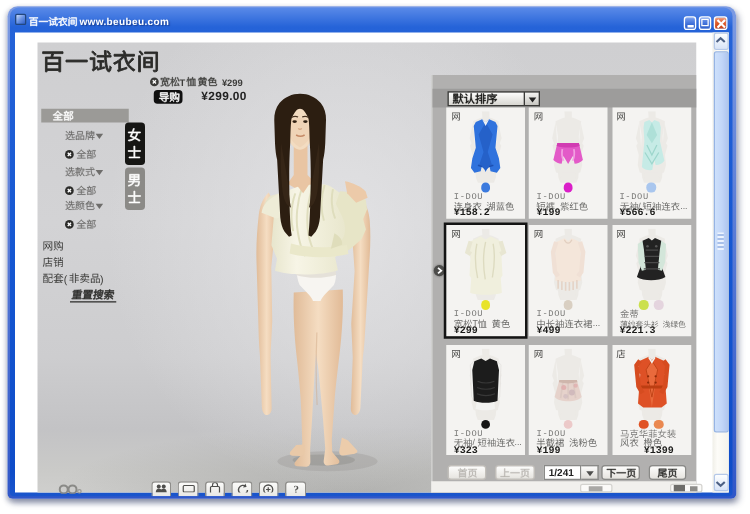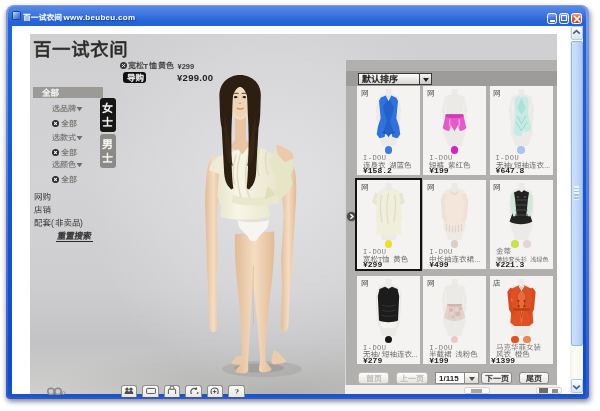--- a/index.html
+++ b/index.html
@@ -67,21 +67,21 @@
     <svg style="position:absolute;left:158.0px;top:61.14px;width:16.0px;height:9.28px;overflow:visible;" viewBox="0 -92 200.0 116" fill="#3c3c3a">
       <path d="M59 -4C70 0 82 5 89 8L94 3C87 0 75 -5 64 -9ZM35 -9C29 -5 16 0 6 3C8 4 10 7 11 8C21 6 34 1 42 -4ZM16 -45V-10H84V-45H54V-52H95V-59H70V-68H88V-75H70V-84H62V-75H38V-84H30V-75H13V-68H30V-59H6V-52H46V-45ZM38 -59V-68H62V-59ZM24 -25H46V-16H24ZM54 -25H77V-16H54ZM24 -39H46V-30H24ZM54 -39H77V-30H54Z" transform="translate(0.0 0)" stroke="#3c3c3a" stroke-width="3"></path>
       <path d="M47 -49V-32H24V-49ZM55 -49H79V-32H55ZM60 -68C57 -64 53 -60 49 -56H23C27 -60 30 -64 34 -68ZM35 -84C28 -71 16 -59 4 -51C5 -50 7 -46 8 -44C11 -46 14 -48 17 -51V-8C17 4 22 6 38 6C41 6 72 6 76 6C91 6 94 2 96 -14C94 -14 91 -15 89 -17C88 -3 86 -1 76 -1C70 -1 43 -1 37 -1C26 -1 24 -2 24 -8V-25H79V-20H86V-56H58C63 -61 68 -67 71 -72L66 -76L65 -75H38C40 -77 41 -80 42 -82Z" transform="translate(100.0 0)" stroke="#3c3c3a" stroke-width="3"></path>
     </svg>
     <div class="abs" style="left:177.5px;top:61.5px;font:bold 7.5px 'Liberation Sans';color:#3c3c3a">¥299</div>
     <div class="abs" style="left:123px;top:71.5px;width:22.5px;height:11.5px;border-radius:3px;background:#101010"></div>
     <svg style="position:absolute;left:126.5px;top:73.18px;width:17.0px;height:9.86px;overflow:visible;" viewBox="0 -92 200.0 116" fill="#ffffff">
       <path d="M21 -18C27 -13 34 -5 37 0L43 -5C40 -10 33 -17 27 -22H65V-1C65 0 64 1 62 1C60 1 53 1 46 1C47 3 48 6 48 8C58 8 64 8 68 6C71 6 72 4 72 -1V-22H94V-29H72V-37H65V-29H6V-22H26ZM14 -77V-51C14 -41 18 -39 35 -39C39 -39 71 -39 75 -39C88 -39 91 -42 92 -52C90 -52 87 -53 85 -54C84 -47 83 -46 74 -46C67 -46 40 -46 34 -46C23 -46 21 -47 21 -51V-56H83V-80H14ZM21 -73H75V-63H21Z" transform="translate(0.0 0)" stroke="#ffffff" stroke-width="6"></path>
       <path d="M22 -63V-37C22 -25 20 -7 4 3C5 4 7 6 8 8C26 -4 28 -23 28 -37V-63ZM26 -12C31 -6 37 2 40 6L45 2C42 -2 36 -10 31 -15ZM8 -78V-18H14V-71H35V-18H41V-78ZM57 -84C54 -71 48 -59 42 -50C43 -49 46 -47 48 -46C51 -50 54 -55 57 -61H86C85 -20 83 -4 80 -1C80 0 78 1 77 1C75 1 70 1 65 0C66 2 67 6 67 8C72 8 77 8 80 8C83 7 85 6 87 4C91 -1 92 -17 93 -64C93 -65 93 -68 93 -68H60C61 -73 63 -78 64 -82ZM67 -38C69 -34 70 -30 72 -25L56 -22C59 -31 63 -41 66 -52L59 -54C57 -42 52 -29 50 -26C49 -23 48 -20 46 -20C47 -18 48 -15 48 -14C50 -15 53 -16 74 -20C74 -17 75 -15 75 -13L81 -16C80 -22 76 -32 72 -40Z" transform="translate(100.0 0)" stroke="#ffffff" stroke-width="6"></path>
     </svg>
-    <div class="abs" style="left:177px;top:71.5px;font:bold 9.5px 'Liberation Sans';color:#222;letter-spacing:.3px">¥299.00</div>
+    <div class="abs" style="left:161px;top:71.5px;font:bold 9.5px 'Liberation Sans';color:#222;letter-spacing:.3px">¥299.00</div>
     <div class="abs" style="left:33px;top:87px;width:69.5px;height:10.5px;background:#9b9a97"></div>
     <svg style="position:absolute;left:42.0px;top:88.18px;width:17.0px;height:9.86px;overflow:visible;" viewBox="0 -92 200.0 116" fill="#ffffff">
       <path d="M49 -85C39 -69 21 -54 3 -46C4 -45 7 -42 8 -40C12 -42 16 -44 20 -47V-40H46V-25H20V-18H46V-2H8V5H93V-2H54V-18H81V-25H54V-40H81V-47C85 -44 88 -42 92 -40C94 -42 96 -44 98 -46C81 -55 67 -65 54 -79L56 -82ZM20 -47C31 -54 42 -64 50 -74C60 -63 70 -55 81 -47Z" transform="translate(0.0 0)" stroke="#ffffff" stroke-width="5"></path>
       <path d="M14 -63C17 -57 20 -50 20 -46L27 -48C26 -52 24 -59 21 -64ZM63 -79V8H69V-72H86C83 -64 79 -53 75 -45C84 -36 87 -28 87 -22C87 -19 86 -16 84 -14C83 -14 81 -13 80 -13C78 -13 75 -13 72 -14C73 -11 74 -8 74 -6C77 -6 80 -6 83 -6C85 -7 87 -7 89 -8C92 -11 94 -16 94 -22C94 -28 91 -36 82 -46C87 -55 91 -66 95 -76L90 -79L88 -79ZM25 -83C26 -79 28 -76 29 -72H8V-65H55V-72H37C36 -76 33 -81 31 -84ZM43 -65C42 -59 39 -51 36 -45H5V-38H58V-45H43C46 -50 48 -57 51 -63ZM11 -29V7H18V3H45V7H53V-29ZM18 -4V-22H45V-4Z" transform="translate(100.0 0)" stroke="#ffffff" stroke-width="5"></path>
     </svg>
     <svg style="position:absolute;left:51.5px;top:104.14px;width:24.0px;height:9.28px;overflow:visible;" viewBox="0 -92 300.0 116" fill="#6c6b69">
       <path d="M6 -76C12 -72 19 -65 22 -60L28 -64C25 -69 18 -76 12 -81ZM45 -81C42 -72 38 -63 33 -57C34 -56 38 -54 39 -53C41 -56 44 -60 46 -64H60V-49H32V-42H50C48 -29 44 -20 29 -14C31 -13 33 -10 34 -8C51 -15 56 -26 58 -42H68V-19C68 -12 70 -9 77 -9C79 -9 85 -9 87 -9C93 -9 95 -12 96 -25C94 -26 91 -27 89 -28C89 -18 89 -16 86 -16C85 -16 79 -16 78 -16C76 -16 75 -17 75 -19V-42H95V-49H68V-64H91V-70H68V-84H60V-70H48C50 -73 51 -76 52 -80ZM25 -46H6V-39H18V-8C14 -6 9 -3 4 2L10 8C15 2 21 -3 24 -3C26 -3 30 0 34 2C40 6 48 7 60 7C70 7 87 6 94 6C95 4 96 0 97 -2C87 -1 72 0 60 0C50 0 41 -1 35 -5C30 -7 28 -10 25 -10Z" transform="translate(0.0 0)" stroke="#6c6b69" stroke-width="1.2"></path>
       <path d="M30 -73H70V-54H30ZM23 -80V-46H78V-80ZM8 -36V8H16V3H36V7H44V-36ZM16 -5V-29H36V-5ZM55 -36V8H62V3H85V7H92V-36ZM62 -5V-29H85V-5Z" transform="translate(100.0 0)" stroke="#6c6b69" stroke-width="1.2"></path>
       <path d="M73 -33V-19H39V-13H73V8H80V-13H96V-19H80V-33ZM44 -74V-36H59C56 -32 51 -28 43 -24C45 -24 47 -21 48 -20C58 -24 64 -30 67 -36H93V-74H67C69 -77 70 -80 72 -83L63 -84C62 -82 61 -78 60 -74ZM50 -52H65C65 -49 64 -45 63 -42H50ZM72 -52H86V-42H70C71 -45 71 -49 72 -52ZM50 -68H65V-58H50ZM72 -68H86V-58H72ZM10 -82V-44C10 -29 9 -9 4 6C5 6 8 7 10 8C14 -3 16 -16 16 -29H29V8H36V-35H17L17 -44V-50H41V-56H33V-84H26V-56H17V-82Z" transform="translate(200.0 0)" stroke="#6c6b69" stroke-width="1.2"></path>
     </svg>
@@ -328,21 +328,21 @@
       <path d="M15 -81C18 -77 22 -71 23 -67L29 -71C28 -75 24 -80 21 -84ZM51 -28H65V-4H51ZM51 -34V-56H65V-34ZM86 -28V-4H72V-28ZM86 -34H72V-56H86ZM65 -84V-63H44V8H51V2H86V7H93V-63H72V-84ZM5 -66V-59H29C23 -47 12 -34 3 -26C4 -25 6 -21 6 -19C11 -23 15 -27 19 -32V8H26V-32C30 -27 34 -22 36 -19L40 -25C39 -26 36 -30 32 -34C35 -36 39 -40 42 -43L37 -47C35 -44 32 -40 29 -37L26 -40V-42C31 -49 35 -56 38 -64L34 -67L32 -66Z" transform="translate(100.0 0)"></path>
     </svg>
     <div class="abs" style="left:510.6px;top:161.5px;font:7px 'Liberation Sans';color:#6b6b69">/</div>
     <svg style="position:absolute;left:514.2px;top:160.6px;width:30.0px;height:8.7px;overflow:visible;" viewBox="0 -92 400.0 116" fill="#6b6b69">
       <path d="M44 -80V-73H95V-80ZM50 -25C53 -18 56 -9 57 -4L64 -6C63 -11 60 -20 57 -26ZM55 -55H84V-37H55ZM48 -62V-30H91V-62ZM81 -27C79 -19 75 -9 72 -2H40V5H96V-2H79C82 -9 85 -18 88 -25ZM13 -84C12 -72 9 -60 4 -52C6 -51 9 -49 10 -48C12 -52 14 -58 16 -64H22V-48L22 -44H4V-37H21C20 -24 16 -10 4 1C5 2 8 5 9 6C18 -2 23 -12 25 -22C29 -16 34 -8 37 -4L42 -10C40 -13 31 -25 27 -30C28 -32 28 -35 28 -37H42V-44H28L29 -48V-64H41V-70H18C19 -74 20 -79 20 -83Z" transform="translate(0.0 0)"></path>
       <path d="M15 -81C18 -77 22 -71 23 -67L29 -71C28 -75 24 -80 21 -84ZM51 -28H65V-4H51ZM51 -34V-56H65V-34ZM86 -28V-4H72V-28ZM86 -34H72V-56H86ZM65 -84V-63H44V8H51V2H86V7H93V-63H72V-84ZM5 -66V-59H29C23 -47 12 -34 3 -26C4 -25 6 -21 6 -19C11 -23 15 -27 19 -32V8H26V-32C30 -27 34 -22 36 -19L40 -25C39 -26 36 -30 32 -34C35 -36 39 -40 42 -43L37 -47C35 -44 32 -40 29 -37L26 -40V-42C31 -49 35 -56 38 -64L34 -67L32 -66Z" transform="translate(100.0 0)"></path>
       <path d="M8 -79C13 -74 20 -66 22 -61L28 -65C26 -70 19 -78 14 -83ZM25 -50H4V-43H18V-12C13 -10 8 -5 3 1L9 8C13 1 18 -5 21 -5C23 -5 26 -2 31 1C38 6 46 7 59 7C69 7 88 6 95 6C95 4 96 0 97 -3C87 -2 72 -1 60 -1C48 -1 39 -1 32 -6C29 -8 27 -10 25 -11ZM38 -41C38 -42 42 -42 47 -42H62V-29H32V-22H62V-3H70V-22H94V-29H70V-42H89L89 -49H70V-62H62V-49H46C49 -54 52 -61 54 -67H92V-74H57L60 -82L52 -84C52 -80 50 -77 49 -74H32V-67H46C44 -61 42 -56 41 -55C39 -51 37 -48 35 -48C36 -46 37 -42 38 -41Z" transform="translate(200.0 0)"></path>
       <path d="M43 -82C46 -78 48 -72 49 -68H6V-60H43C34 -48 19 -37 3 -30C5 -28 7 -26 8 -24C14 -27 20 -30 26 -34V-7C26 -2 22 0 20 2C22 3 24 6 25 8C27 6 31 4 62 -6C62 -7 61 -10 61 -12L34 -4V-40C40 -46 46 -51 50 -58C56 -30 65 -11 91 5C92 3 95 0 97 -1C84 -8 75 -17 69 -26C76 -32 85 -40 92 -47L85 -52C80 -46 72 -38 66 -32C62 -41 59 -50 57 -60H94V-68H51L57 -70C56 -74 53 -80 50 -84Z" transform="translate(300.0 0)"></path>
     </svg>
     <div class="abs" style="left:544.2px;top:161.5px;font:7px 'Liberation Sans';color:#6b6b69">...</div>
-    <div class="abs" style="left:495.6px;top:166.0px;font:bold 8px 'Liberation Mono';color:#1c1c1a">¥647.8</div>
+    <div class="abs" style="left:495.6px;top:166.0px;font:bold 8px 'Liberation Mono';color:#1c1c1a">¥566.6</div>
     <div class="abs" style="left:357.0px;top:180.0px;width:63.2px;height:88.6px;background:#f4f3f1"></div>
     <div class="abs" style="left:355.0px;top:178.0px;width:67.2px;height:92.6px;border:2px solid #141414"></div>
     <svg style="position:absolute;left:360.5px;top:183.1px;width:7.5px;height:8.7px;overflow:visible;" viewBox="0 -92 100.0 116" fill="#4a4a48">
       <path d="M19 -54C24 -48 29 -42 33 -35C30 -24 24 -16 17 -9C19 -8 22 -6 23 -5C29 -11 34 -19 38 -28C41 -24 44 -19 46 -16L51 -21C48 -25 45 -30 41 -36C44 -44 46 -53 47 -63L40 -64C39 -56 38 -49 36 -43C32 -48 28 -53 24 -58ZM48 -54C53 -48 58 -42 62 -35C58 -24 53 -15 45 -8C47 -7 50 -5 51 -4C58 -10 62 -18 66 -28C70 -22 73 -17 75 -13L80 -17C78 -22 74 -29 69 -36C72 -44 74 -53 76 -63L69 -64C68 -56 66 -49 64 -43C61 -48 57 -53 53 -57ZM9 -78V8H16V-71H84V-2C84 0 83 0 81 0C80 0 73 1 66 0C67 2 69 6 69 8C78 8 84 8 87 6C90 5 92 3 92 -2V-78Z" transform="translate(0.0 0)"></path>
     </svg>
     <svg class="abs" style="left:365.0px;top:183.0px" width="47" height="58" viewBox="0 0 47 58">
       <g fill="#eceae6">
         <path d="M20.5 0 h6 v5 c3 0.8 5 2 7.5 3 l-2 12 1.2 18 c0 6 -1.5 12 -1.5 15 l-1.5 4 h-13 l-1.5 -4 c0 -3 -1.5 -9 -1.5 -15 l1.2 -18 -2 -12 c2.5 -1 4.5 -2.2 7.5 -3 z"></path>
         <path d="M13.5 8.5 l-2.8 13 1.5 4 -1.2 2 2 7.5 -0.8 8 1.6 6 1.8 0.3 -0.8 -22z"></path>
         <path d="M33.5 8.5 l2.8 13 -1.5 4 1.2 2 -2 7.5 0.8 8 -1.6 6 -1.8 0.3 0.8 -22z"></path>
@@ -459,21 +459,21 @@
       <path d="M15 -81C18 -77 22 -71 23 -67L29 -71C28 -75 24 -80 21 -84ZM51 -28H65V-4H51ZM51 -34V-56H65V-34ZM86 -28V-4H72V-28ZM86 -34H72V-56H86ZM65 -84V-63H44V8H51V2H86V7H93V-63H72V-84ZM5 -66V-59H29C23 -47 12 -34 3 -26C4 -25 6 -21 6 -19C11 -23 15 -27 19 -32V8H26V-32C30 -27 34 -22 36 -19L40 -25C39 -26 36 -30 32 -34C35 -36 39 -40 42 -43L37 -47C35 -44 32 -40 29 -37L26 -40V-42C31 -49 35 -56 38 -64L34 -67L32 -66Z" transform="translate(100.0 0)"></path>
     </svg>
     <div class="abs" style="left:378.0px;top:351.0px;font:7px 'Liberation Sans';color:#6b6b69">/</div>
     <svg style="position:absolute;left:381.6px;top:350.1px;width:30.0px;height:8.7px;overflow:visible;" viewBox="0 -92 400.0 116" fill="#6b6b69">
       <path d="M44 -80V-73H95V-80ZM50 -25C53 -18 56 -9 57 -4L64 -6C63 -11 60 -20 57 -26ZM55 -55H84V-37H55ZM48 -62V-30H91V-62ZM81 -27C79 -19 75 -9 72 -2H40V5H96V-2H79C82 -9 85 -18 88 -25ZM13 -84C12 -72 9 -60 4 -52C6 -51 9 -49 10 -48C12 -52 14 -58 16 -64H22V-48L22 -44H4V-37H21C20 -24 16 -10 4 1C5 2 8 5 9 6C18 -2 23 -12 25 -22C29 -16 34 -8 37 -4L42 -10C40 -13 31 -25 27 -30C28 -32 28 -35 28 -37H42V-44H28L29 -48V-64H41V-70H18C19 -74 20 -79 20 -83Z" transform="translate(0.0 0)"></path>
       <path d="M15 -81C18 -77 22 -71 23 -67L29 -71C28 -75 24 -80 21 -84ZM51 -28H65V-4H51ZM51 -34V-56H65V-34ZM86 -28V-4H72V-28ZM86 -34H72V-56H86ZM65 -84V-63H44V8H51V2H86V7H93V-63H72V-84ZM5 -66V-59H29C23 -47 12 -34 3 -26C4 -25 6 -21 6 -19C11 -23 15 -27 19 -32V8H26V-32C30 -27 34 -22 36 -19L40 -25C39 -26 36 -30 32 -34C35 -36 39 -40 42 -43L37 -47C35 -44 32 -40 29 -37L26 -40V-42C31 -49 35 -56 38 -64L34 -67L32 -66Z" transform="translate(100.0 0)"></path>
       <path d="M8 -79C13 -74 20 -66 22 -61L28 -65C26 -70 19 -78 14 -83ZM25 -50H4V-43H18V-12C13 -10 8 -5 3 1L9 8C13 1 18 -5 21 -5C23 -5 26 -2 31 1C38 6 46 7 59 7C69 7 88 6 95 6C95 4 96 0 97 -3C87 -2 72 -1 60 -1C48 -1 39 -1 32 -6C29 -8 27 -10 25 -11ZM38 -41C38 -42 42 -42 47 -42H62V-29H32V-22H62V-3H70V-22H94V-29H70V-42H89L89 -49H70V-62H62V-49H46C49 -54 52 -61 54 -67H92V-74H57L60 -82L52 -84C52 -80 50 -77 49 -74H32V-67H46C44 -61 42 -56 41 -55C39 -51 37 -48 35 -48C36 -46 37 -42 38 -41Z" transform="translate(200.0 0)"></path>
       <path d="M43 -82C46 -78 48 -72 49 -68H6V-60H43C34 -48 19 -37 3 -30C5 -28 7 -26 8 -24C14 -27 20 -30 26 -34V-7C26 -2 22 0 20 2C22 3 24 6 25 8C27 6 31 4 62 -6C62 -7 61 -10 61 -12L34 -4V-40C40 -46 46 -51 50 -58C56 -30 65 -11 91 5C92 3 95 0 97 -1C84 -8 75 -17 69 -26C76 -32 85 -40 92 -47L85 -52C80 -46 72 -38 66 -32C62 -41 59 -50 57 -60H94V-68H51L57 -70C56 -74 53 -80 50 -84Z" transform="translate(300.0 0)"></path>
     </svg>
     <div class="abs" style="left:411.6px;top:351.0px;font:7px 'Liberation Sans';color:#6b6b69">...</div>
-    <div class="abs" style="left:363.0px;top:355.5px;font:bold 8px 'Liberation Mono';color:#1c1c1a">¥279</div>
+    <div class="abs" style="left:363.0px;top:355.5px;font:bold 8px 'Liberation Mono';color:#1c1c1a">¥323</div>
     <div class="abs" style="left:423.3px;top:275.5px;width:63.2px;height:88.6px;background:#f4f3f1"></div>
     <svg style="position:absolute;left:426.8px;top:278.6px;width:7.5px;height:8.7px;overflow:visible;" viewBox="0 -92 100.0 116" fill="#4a4a48">
       <path d="M19 -54C24 -48 29 -42 33 -35C30 -24 24 -16 17 -9C19 -8 22 -6 23 -5C29 -11 34 -19 38 -28C41 -24 44 -19 46 -16L51 -21C48 -25 45 -30 41 -36C44 -44 46 -53 47 -63L40 -64C39 -56 38 -49 36 -43C32 -48 28 -53 24 -58ZM48 -54C53 -48 58 -42 62 -35C58 -24 53 -15 45 -8C47 -7 50 -5 51 -4C58 -10 62 -18 66 -28C70 -22 73 -17 75 -13L80 -17C78 -22 74 -29 69 -36C72 -44 74 -53 76 -63L69 -64C68 -56 66 -49 64 -43C61 -48 57 -53 53 -57ZM9 -78V8H16V-71H84V-2C84 0 83 0 81 0C80 0 73 1 66 0C67 2 69 6 69 8C78 8 84 8 87 6C90 5 92 3 92 -2V-78Z" transform="translate(0.0 0)"></path>
     </svg>
     <svg class="abs" style="left:431.3px;top:278.5px" width="47" height="58" viewBox="0 0 47 58">
       <g fill="#eceae6">
         <path d="M20.5 0 h6 v5 c3 0.8 5 2 7.5 3 l-2 12 1.2 18 c0 6 -1.5 12 -1.5 15 l-1.5 4 h-13 l-1.5 -4 c0 -3 -1.5 -9 -1.5 -15 l1.2 -18 -2 -12 c2.5 -1 4.5 -2.2 7.5 -3 z"></path>
         <path d="M13.5 8.5 l-2.8 13 1.5 4 -1.2 2 2 7.5 -0.8 8 1.6 6 1.8 0.3 -0.8 -22z"></path>
         <path d="M33.5 8.5 l2.8 13 -1.5 4 1.2 2 -2 7.5 0.8 8 -1.6 6 -1.8 0.3 0.8 -22z"></path>
         <path d="M17.5 57 h12 l-0.5 -8 h-11z" opacity=".7"></path>
@@ -532,34 +532,34 @@
       <path d="M63 -84V-77H37V-84H29V-77H6V-70H29V-63H37V-70H63V-63H70V-70H94V-77H70V-84ZM58 -61V8H65V-10H96V-17H65V-29H91V-35H65V-46H93V-53H65V-61ZM4 -17V-10H35V8H43V-61H35V-53H7V-46H35V-35H10V-29H35V-17Z" transform="translate(300.0 0)"></path>
       <path d="M67 -52C64 -39 59 -29 52 -21C44 -24 37 -28 29 -30C32 -37 36 -44 39 -52ZM18 -27C27 -23 37 -19 46 -15C36 -8 23 -3 5 0C6 2 8 5 9 7C29 4 43 -2 54 -11C66 -5 78 2 86 8L92 1C84 -4 72 -11 60 -17C67 -26 72 -38 75 -52H94V-60H42C45 -68 48 -76 50 -84L42 -85C40 -77 37 -69 33 -60H6V-52H30C26 -43 22 -34 18 -27Z" transform="translate(400.0 0)"></path>
       <path d="M7 -74C11 -71 17 -66 19 -63L24 -68C21 -71 16 -76 11 -78ZM44 -38C45 -36 46 -33 47 -31H5V-25H40C31 -18 17 -13 4 -10C5 -9 7 -6 8 -5C14 -6 20 -8 26 -10V-4C26 0 23 2 21 2C22 4 23 7 23 8C25 7 29 6 58 0C57 -1 58 -4 58 -6L33 -1V-14C40 -17 45 -21 49 -25C57 -8 72 3 92 7C93 5 95 3 96 1C87 -1 78 -4 72 -9C77 -12 84 -15 89 -19L84 -23C80 -20 73 -16 67 -12C63 -16 59 -20 57 -25H95V-31H56C55 -34 53 -37 51 -40ZM62 -84V-70H39V-64H62V-48H42V-41H92V-48H70V-64H94V-70H70V-84ZM4 -48 6 -42 27 -52V-37H34V-84H27V-59C18 -55 10 -51 4 -48Z" transform="translate(500.0 0)"></path>
     </svg>
     <svg style="position:absolute;left:495.6px;top:350.1px;width:33.75px;height:8.7px;overflow:visible;" viewBox="0 -92 450.0 116" fill="#6b6b69">
       <path d="M16 -79V-50C16 -34 15 -12 4 3C6 4 9 7 10 8C22 -8 24 -33 24 -50V-72H76C76 -20 76 7 89 7C95 7 96 3 97 -11C96 -12 94 -14 92 -16C92 -8 91 -1 90 -1C83 -1 83 -32 84 -79ZM61 -65C58 -57 55 -49 51 -41C45 -48 40 -55 34 -61L28 -58C34 -50 41 -42 47 -34C40 -24 32 -15 24 -9C26 -8 28 -5 30 -3C38 -9 45 -18 51 -28C58 -19 63 -11 66 -5L74 -9C69 -16 63 -25 55 -35C60 -44 64 -53 68 -63Z" transform="translate(0.0 0)"></path>
       <path d="M43 -82C46 -78 48 -72 49 -68H6V-60H43C34 -48 19 -37 3 -30C5 -28 7 -26 8 -24C14 -27 20 -30 26 -34V-7C26 -2 22 0 20 2C22 3 24 6 25 8C27 6 31 4 62 -6C62 -7 61 -10 61 -12L34 -4V-40C40 -46 46 -51 50 -58C56 -30 65 -11 91 5C92 3 95 0 97 -1C84 -8 75 -17 69 -26C76 -32 85 -40 92 -47L85 -52C80 -46 72 -38 66 -32C62 -41 59 -50 57 -60H94V-68H51L57 -70C56 -74 53 -80 50 -84Z" transform="translate(100.0 0)"></path>
       <path d="M50 -37H79V-26H50ZM43 -43V-20H86V-43ZM18 -84V-65H6V-58H18C15 -44 9 -28 3 -20C4 -18 6 -15 6 -13C11 -19 15 -30 18 -40V8H25V-42C28 -37 31 -31 32 -28L36 -34C35 -36 28 -48 25 -52V-58H35V-65H25V-84ZM35 -65C38 -63 42 -60 45 -57C41 -52 37 -48 32 -46C34 -44 35 -42 36 -40C42 -44 47 -48 51 -54V-50H77V-56H52C56 -62 60 -70 62 -79L57 -80L56 -80H38V-74H54C52 -70 50 -66 48 -63C46 -65 42 -68 39 -70ZM46 -16C49 -12 51 -6 52 -2L58 -4C58 -8 55 -14 53 -18ZM75 -19C73 -14 70 -7 67 -2H33V5H95V-2H75C77 -6 80 -12 83 -17ZM72 -84 66 -82C73 -59 81 -48 93 -40C94 -42 96 -44 97 -46C93 -49 89 -52 85 -57C88 -59 92 -62 96 -64L91 -69C88 -67 85 -64 82 -61C80 -63 79 -65 78 -68C81 -70 85 -73 88 -76L84 -81C82 -78 78 -76 76 -73C74 -76 73 -80 72 -84Z" transform="translate(250.0 0)"></path>
       <path d="M47 -49V-32H24V-49ZM55 -49H79V-32H55ZM60 -68C57 -64 53 -60 49 -56H23C27 -60 30 -64 34 -68ZM35 -84C28 -71 16 -59 4 -51C5 -50 7 -46 8 -44C11 -46 14 -48 17 -51V-8C17 4 22 6 38 6C41 6 72 6 76 6C91 6 94 2 96 -14C94 -14 91 -15 89 -17C88 -3 86 -1 76 -1C70 -1 43 -1 37 -1C26 -1 24 -2 24 -8V-25H79V-20H86V-56H58C63 -61 68 -67 71 -72L66 -76L65 -75H38C40 -77 41 -80 42 -82Z" transform="translate(350.0 0)"></path>
     </svg>
-    <div class="abs" style="left:491px;top:355.5px;font:bold 8px 'Liberation Mono';color:#1c1c1a">¥1399</div>
+    <div class="abs" style="left:515px;top:355.5px;font:bold 8px 'Liberation Mono';color:#1c1c1a">¥1399</div>
     <div style="left:357.5px;width:31px;height:12px;border-radius:3px;border:1px solid #c2bfba;background:linear-gradient(180deg,#fdfdfc,#e6e4df);position:absolute;top:371.5px"></div>
     <svg style="position:absolute;left:366.0px;top:373.64px;width:16.0px;height:9.28px;overflow:visible;" viewBox="0 -92 200.0 116" fill="#b8b5b0">
       <path d="M24 -31H76V-21H24ZM24 -37V-47H76V-37ZM24 -15H76V-4H24ZM23 -82C26 -78 29 -74 31 -70H5V-63H46C45 -60 44 -57 43 -54H17V8H24V2H76V8H83V-54H51L55 -63H95V-70H70C72 -74 76 -78 78 -82L70 -84C68 -80 64 -74 61 -70H34L39 -72C37 -76 33 -81 29 -84Z" transform="translate(0.0 0)" stroke="#b8b5b0" stroke-width="3"></path>
       <path d="M46 -46V-28C46 -17 42 -6 5 2C7 4 9 6 10 8C48 0 54 -14 54 -28V-46ZM54 -11C66 -6 81 3 88 8L93 2C85 -3 70 -11 59 -16ZM17 -60V-13H25V-52H76V-13H84V-60H48C50 -63 52 -67 54 -72H94V-78H7V-72H45C44 -68 42 -63 40 -60Z" transform="translate(100.0 0)" stroke="#b8b5b0" stroke-width="3"></path>
     </svg>
     <div style="left:396px;width:31.5px;height:12px;border-radius:3px;border:1px solid #c2bfba;background:linear-gradient(180deg,#fdfdfc,#e6e4df);position:absolute;top:371.5px"></div>
     <svg style="position:absolute;left:400.0px;top:373.64px;width:24.0px;height:9.28px;overflow:visible;" viewBox="0 -92 300.0 116" fill="#b8b5b0">
       <path d="M43 -82V-4H5V3H95V-4H51V-44H88V-52H51V-82Z" transform="translate(0.0 0)" stroke="#b8b5b0" stroke-width="3"></path>
       <path d="M4 -43V-35H96V-43Z" transform="translate(100.0 0)" stroke="#b8b5b0" stroke-width="3"></path>
       <path d="M46 -46V-28C46 -17 42 -6 5 2C7 4 9 6 10 8C48 0 54 -14 54 -28V-46ZM54 -11C66 -6 81 3 88 8L93 2C85 -3 70 -11 59 -16ZM17 -60V-13H25V-52H76V-13H84V-60H48C50 -63 52 -67 54 -72H94V-78H7V-72H45C44 -68 42 -63 40 -60Z" transform="translate(200.0 0)" stroke="#b8b5b0" stroke-width="3"></path>
     </svg>
     <div class="abs" style="left:434.5px;top:371.5px;width:30px;height:12px;border:1px solid #8a8a88;background:#fff"></div>
-    <div class="abs" style="left:439px;top:373.5px;font:bold 8px 'Liberation Sans';color:#222">1/115</div>
+    <div class="abs" style="left:439px;top:373.5px;font:bold 8px 'Liberation Sans';color:#222">1/241</div>
     <div class="abs" style="left:464.5px;top:371.5px;width:14px;height:12px;border:1px solid #8a8a88;border-left:none;background:linear-gradient(180deg,#fdfdfc,#dcdad5)"></div>
     <svg class="abs" style="left:468px;top:375.5px" width="8" height="6" viewBox="0 0 8 6">
       <path d="M1 1 L7 1 L4 5 Z" fill="#4e4e4c"></path>
     </svg>
     <div style="left:480.5px;width:31.5px;height:12px;border-radius:3px;border:1px solid #8a8a88;background:linear-gradient(180deg,#fdfdfc,#e6e4df);position:absolute;top:371.5px"></div>
     <svg style="position:absolute;left:484.5px;top:373.64px;width:24.0px;height:9.28px;overflow:visible;" viewBox="0 -92 300.0 116" fill="#2a2a28">
       <path d="M6 -77V-69H44V8H52V-45C64 -39 77 -31 84 -25L89 -32C81 -38 65 -47 53 -53L52 -51V-69H95V-77Z" transform="translate(0.0 0)" stroke="#2a2a28" stroke-width="4"></path>
       <path d="M4 -43V-35H96V-43Z" transform="translate(100.0 0)" stroke="#2a2a28" stroke-width="4"></path>
       <path d="M46 -46V-28C46 -17 42 -6 5 2C7 4 9 6 10 8C48 0 54 -14 54 -28V-46ZM54 -11C66 -6 81 3 88 8L93 2C85 -3 70 -11 59 -16ZM17 -60V-13H25V-52H76V-13H84V-60H48C50 -63 52 -67 54 -72H94V-78H7V-72H45C44 -68 42 -63 40 -60Z" transform="translate(200.0 0)" stroke="#2a2a28" stroke-width="4"></path>
     </svg>

